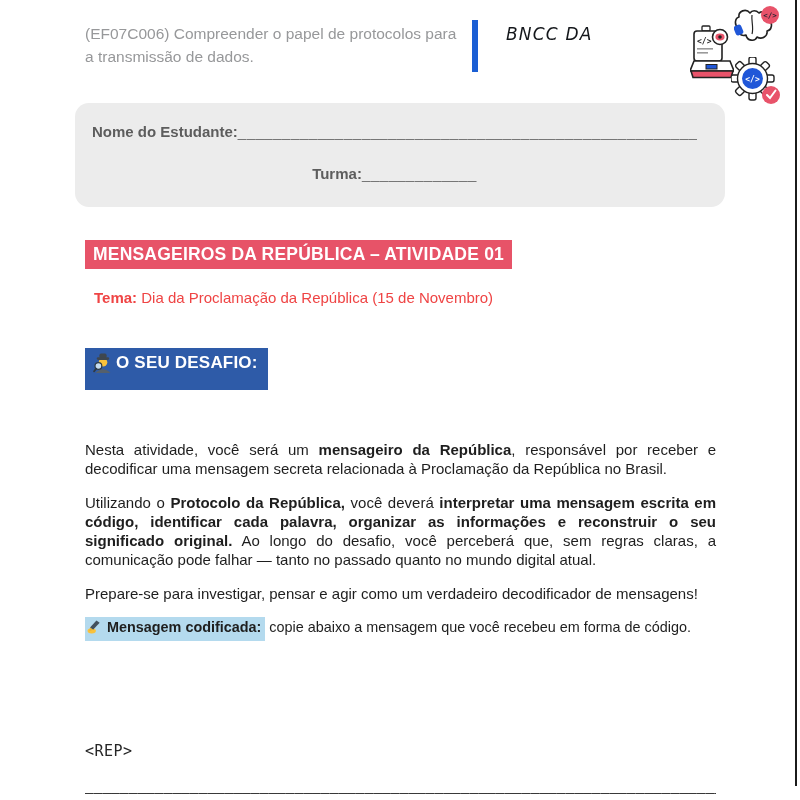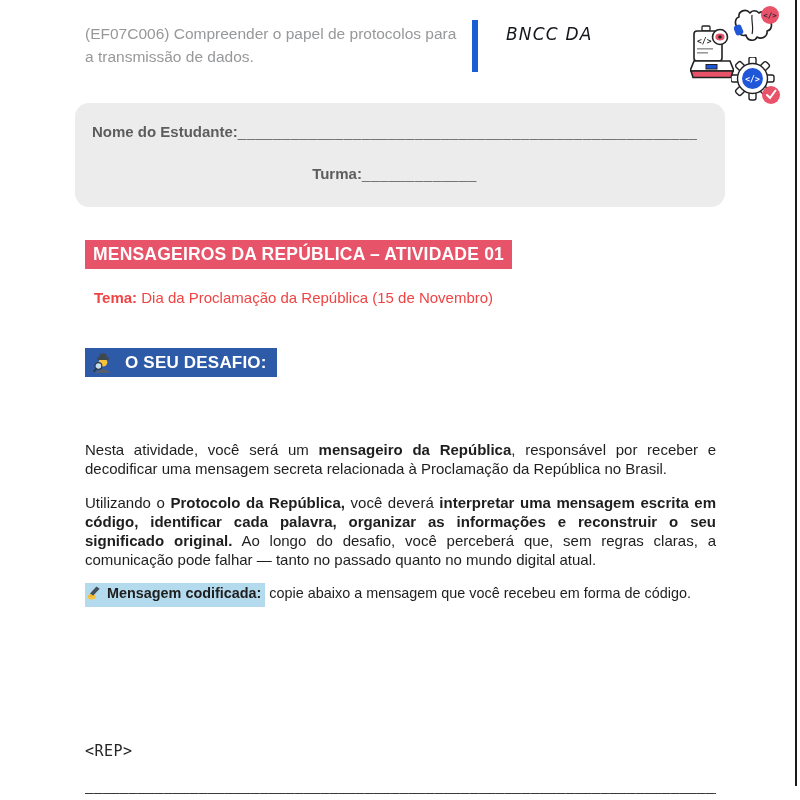--- a/index.html
+++ b/index.html
@@ -20,22 +20,22 @@
   .field-row{position:absolute;left:17px;font-size:15px;font-weight:700;color:#5d5d5d;white-space:nowrap;overflow:hidden;width:605px;}
   .field-row .line{font-weight:400;color:#6f6f6f;letter-spacing:0.5px;}
   #row-name{top:20px;}
   #row-class{top:62px;text-align:center;}
   
   .activity-title{position:absolute;left:85px;top:240px;background:#e75368;color:#ffffff;
         font-weight:700;font-size:17.5px;letter-spacing:0.2px;padding:4px 8px;}
   .theme{position:absolute;left:85px;top:289px;font-size:15px;color:#ef4444;margin-left:9px;}
   .theme b{font-weight:700;}
   .challenge{position:absolute;left:85px;top:348px;background:#2e5ba8;color:#ffffff;
-        font-weight:700;font-size:17px;letter-spacing:0.2px;padding:5px 10px 4px 7px;
-        display:flex;align-items:center;gap:11px;}
+        font-weight:700;font-size:17px;letter-spacing:0.2px;padding:5px 10px 17px 7px;
+        display:flex;align-items:center;gap:2px;}
   
   .copy{position:absolute;left:85px;top:396px;width:631px;font-size:15px;line-height:19px;text-align:justify;margin-top:44px;}
   .copy p{margin:0 0 15px;}
   .copy .b{font-weight:700;}
   .coded{font-size:14.4px;text-align:left;white-space:nowrap;}
   .hl{background:#b4daee;padding:2px 4px 6px 2px;font-weight:700;}
   .hl svg{vertical-align:-2px;margin-right:3px;}
   
   .protocol{position:absolute;left:85px;top:742px;font-family:"DejaVu Sans Mono",monospace;
         font-size:15px;letter-spacing:0.5px;color:#262626;}
@@ -123,20 +123,21 @@
       <rect x="4.8" y="4.2" width="12.4" height="2.7" rx="1.3" fill="#3f474f"></rect>
       <circle cx="6.4" cy="13" r="3.4" fill="#cde4f2" fill-opacity="0.95" stroke="#2f3a44" stroke-width="1.2"></circle>
       <line x1="4.2" y1="15.6" x2="2" y2="18.4" stroke="#2f3a44" stroke-width="1.7" stroke-linecap="round"></line>
     </svg>
     <span>O SEU DESAFIO:</span>
   </div>
 
   <div class="copy">
     <p><span>Nesta atividade, você será um </span><span class="b">mensageiro da República</span><span>, responsável por receber e decodificar uma mensagem secreta relacionada à Proclamação da República no Brasil.</span></p>
     <p><span>Utilizando o </span><span class="b">Protocolo da República,</span><span> você deverá </span><span class="b">interpretar uma mensagem escrita em código, identificar cada palavra, organizar as informações e reconstruir o seu significado original.</span><span> Ao longo do desafio, você perceberá que, sem regras claras, a comunicação pode falhar — tanto no passado quanto no mundo digital atual.</span></p>
+    <p><span>Prepare-se para investigar, pensar e agir como um verdadeiro decodificador de mensagens!</span></p>
     <p class="coded">
       <span class="hl"><svg width="17" height="14" viewBox="0 0 18 14">
           <ellipse cx="5" cy="11" rx="4.4" ry="2.8" fill="#f9c23c"></ellipse>
           <polygon points="10,0 13.4,2.6 6.4,10 3.2,7.6" fill="#43505c"></polygon>
           <polygon points="3.2,7.6 6.4,10 2.4,11.6" fill="#e8b33a"></polygon>
         </svg><span>Mensagem codificada:</span></span><span> copie abaixo a mensagem que você recebeu em forma de código.</span>
     </p>
   </div>
 
   <div class="protocol">&lt;REP&gt;</div>

